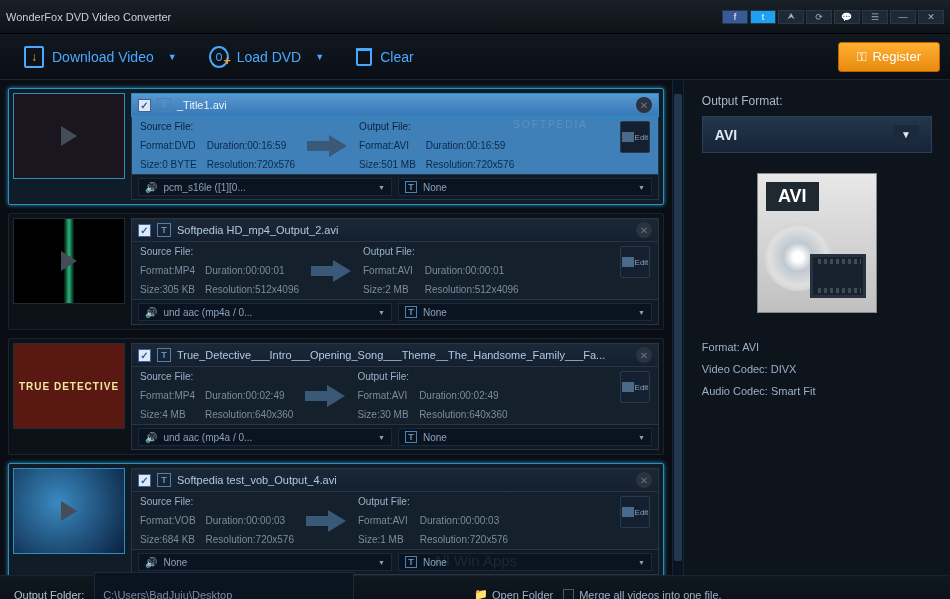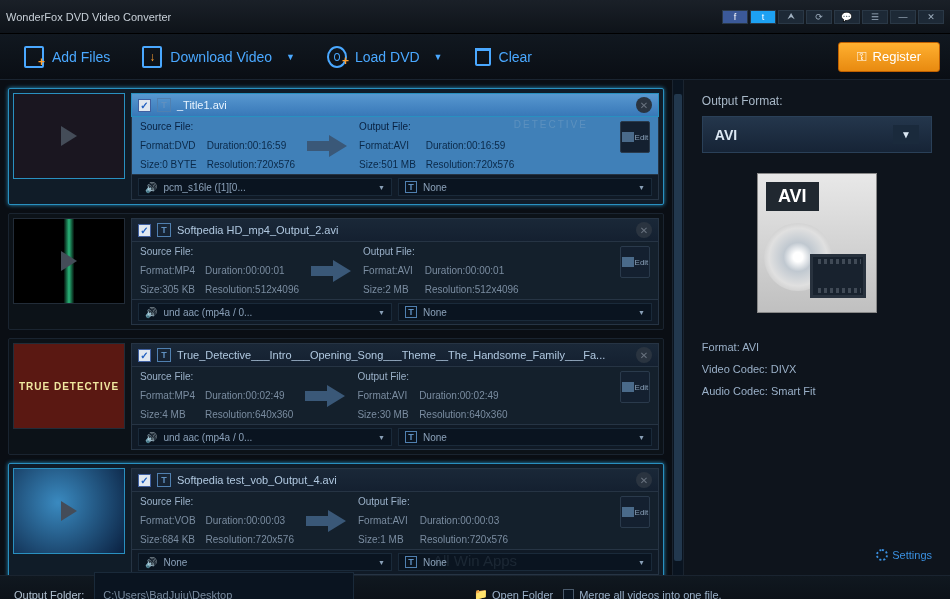--- a/index.html
+++ b/index.html
@@ -111,24 +111,20 @@
     <div class="sysbtn">⟳</div>
     <div class="sysbtn">💬</div>
     <div class="sysbtn">☰</div>
     <div class="sysbtn">—</div>
     <div class="sysbtn">✕</div>
   </div>
 </div>
 
 <div class="toolbar">
   <div class="tbtn">
-    <div class="ic ic-file"></div>
-    <span>Add Files</span>
-  </div>
-  <div class="tbtn">
     <div class="ic ic-dl"></div>
     <span>Download Video</span>
     <span class="drop">▼</span>
   </div>
   <div class="tbtn">
     <div class="ic ic-dvd"></div>
     <span>Load DVD</span>
     <span class="drop">▼</span>
   </div>
   <div class="tbtn">
@@ -179,21 +175,21 @@
             <div class="infocol">
               <span>&nbsp;</span>
               <span>Duration:00:16:59</span>
               <span>Resolution:720x576</span>
             </div>
             <div style="flex:1"></div>
             <div class="editbtn">
               <div class="eic"></div>
               <span>Edit</span>
             </div>
-            <span style="position:absolute;right:70px;top:2px;color:rgba(200,210,220,.2);font-size:10px;letter-spacing:2px">DETECTIVE</span>
+            <span style="position:absolute;right:70px;top:2px;color:rgba(200,210,220,.2);font-size:10px;letter-spacing:2px">SOFTPEDIA</span>
           </div>
           <div class="audiorow">
             <div class="audsel">
               <span>🔊</span>
               <span>pcm_s16le ([1][0...</span>
               <span class="drop">▼</span>
             </div>
             <div class="audsel">
               <span class="ticon" style="width:12px;height:12px">T</span>
               <span>None</span>
@@ -385,24 +381,20 @@
       <span class="drop">▼</span>
     </div>
     <div class="formaticon">
       <div class="badge">AVI</div>
       <div class="disc"></div>
       <div class="film"></div>
     </div>
     <div class="metaline">Format: AVI</div>
     <div class="metaline">Video Codec: DIVX</div>
     <div class="metaline">Audio Codec: Smart Fit</div>
-    <div class="settings">
-      <span class="gear"></span>
-      <span>Settings</span>
-    </div>
   </div>
 </div>
 
 <div class="footer">
   <span class="folbl">Output Folder:</span>
   <div class="fopath">C:\Users\BadJuju\Desktop</div>
   <div style="flex:0 0 100px"></div>
   <div class="openf">
     <span>📁</span>
     <span>Open Folder</span>

